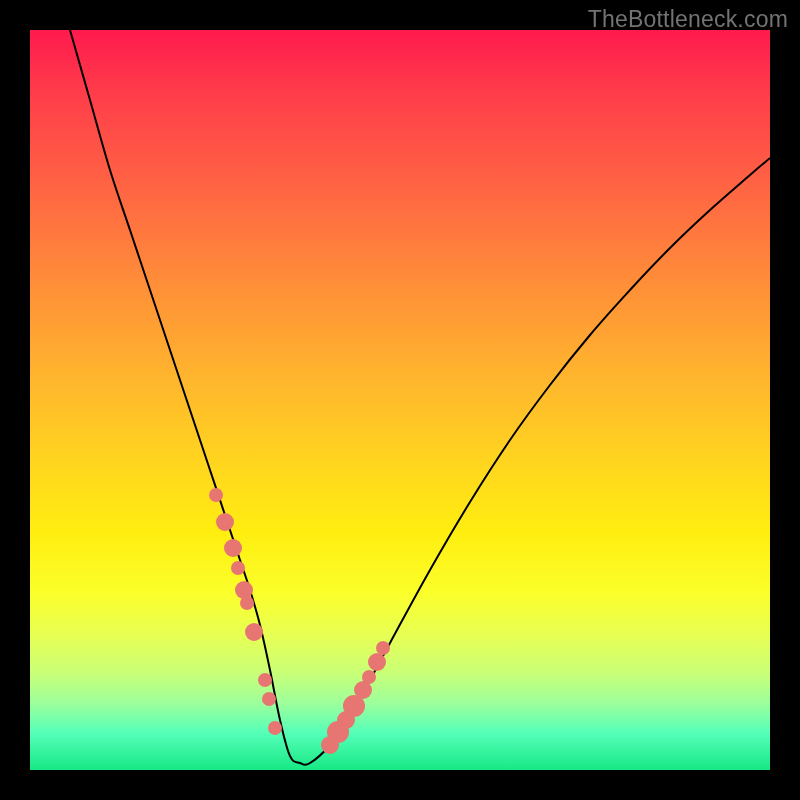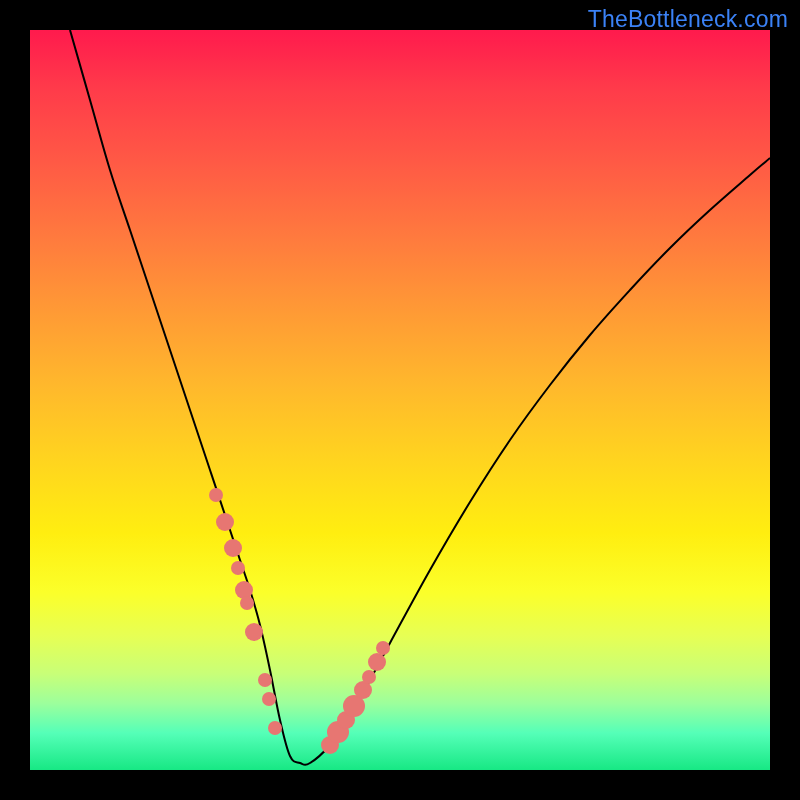--- a/index.html
+++ b/index.html
@@ -45,21 +45,21 @@
     position: absolute;
     left: 0;
     top: 0;
     width: 740px;
     height: 740px;
   }
   .watermark {
     position: absolute;
     top: 6px;
     right: 12px;
-    color: #3b82f6;
+    color: #737373;
     font-size: 23px;
     font-weight: 400;
     letter-spacing: 0.2px;
   }
 </style>
 </head>
 <body>
 
 <div class="frame">
   <div class="watermark">TheBottleneck.com</div>

